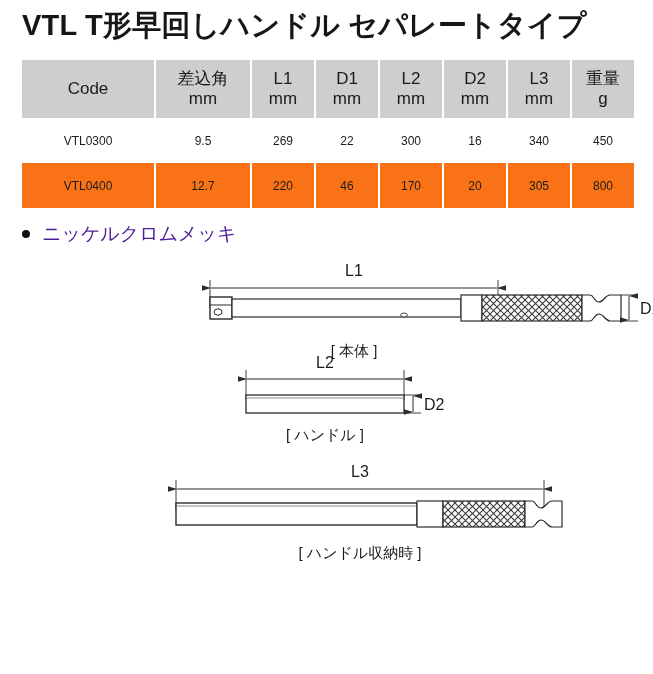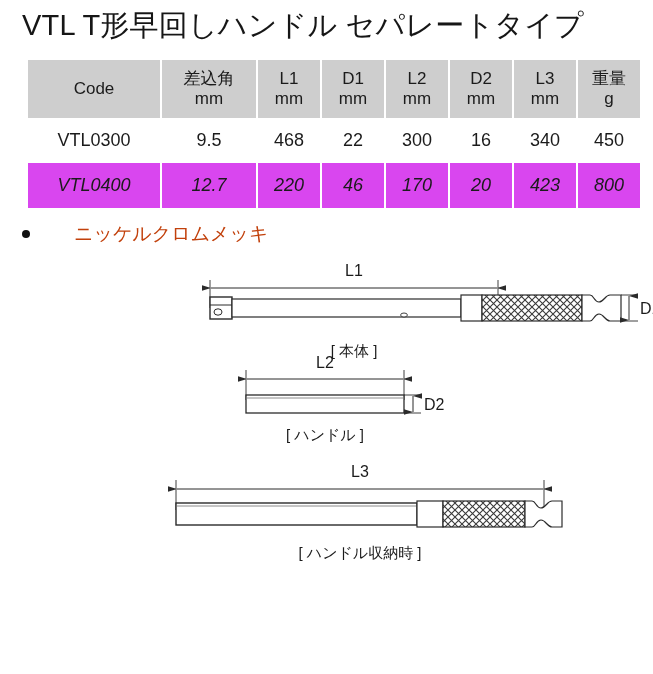--- a/index.html
+++ b/index.html
@@ -19,27 +19,27 @@
   
   .page-title {
     position: absolute;
     left: 22px;
     top: 6px;
     font-size: 29px;
     line-height: 38px;
     letter-spacing: 0.2px;
     color: #161616;
     white-space: nowrap;
-    font-weight: 400;
+    font-weight: 700;
   }
 
   
   .spec-table-wrap {
     position: absolute;
-    left: 28px;
+    left: 22px;
     top: 60px;
     width: 564px;
   }
   table.spec-table {
     border-collapse: collapse;
     width: 564px;
     table-layout: fixed;
   }
   table.spec-table th,
   table.spec-table td {
@@ -54,25 +54,25 @@
     background: #cecece;
     height: 58px;
     font-size: 17px;
     line-height: 20px;
     padding: 0 2px;
   }
   table.spec-table thead th:first-child { border-left: none; }
   table.spec-table thead th:last-child { border-right: none; }
   table.spec-table tbody td {
     height: 45px;
-    font-size: 18px;
+    font-size: 12px;
     padding: 0 2px;
   }
   table.spec-table tbody tr.row-odd td { background: #ffffff; }
-  table.spec-table tbody tr.row-even td { background: #d946ef; font-style: italic; }
+  table.spec-table tbody tr.row-even td { background: #f97316; }
   table.spec-table tbody td:first-child { border-left: none; }
   table.spec-table tbody td:last-child { border-right: none; }
   .hdr-line1 { display: block; }
   .hdr-line2 { display: block; }
 
   
   .col-code { width: 128px; }
   .col-drive { width: 90px; }
   .col-n { width: 58px; }
   .col-w { width: 58px; }
@@ -89,23 +89,22 @@
   .note-bullet {
     width: 8px;
     height: 8px;
     border-radius: 50%;
     background: #111111;
     flex: 0 0 auto;
   }
   .note-text {
     font-size: 19px;
     line-height: 24px;
-    color: #c2410c;
+    color: #4c1d95;
     white-space: nowrap;
-    margin-left: 32px;
   }
 
   
   .drawings {
     position: absolute;
     left: 0;
     top: 258px;
     width: 653px;
     height: 320px;
   }
@@ -161,35 +160,35 @@
         <th class="col-w">
           <span class="hdr-line1">重量</span>
           <span class="hdr-line2">g</span>
         </th>
       </tr>
     </thead>
     <tbody>
       <tr class="row-odd">
         <td>VTL0300</td>
         <td>9.5</td>
-        <td>468</td>
+        <td>269</td>
         <td>22</td>
         <td>300</td>
         <td>16</td>
         <td>340</td>
         <td>450</td>
       </tr>
       <tr class="row-even">
         <td>VTL0400</td>
         <td>12.7</td>
         <td>220</td>
         <td>46</td>
         <td>170</td>
         <td>20</td>
-        <td>423</td>
+        <td>305</td>
         <td>800</td>
       </tr>
     </tbody>
   </table>
 </div>
 
 <div class="note-row">
   <span class="note-bullet"></span>
   <span class="note-text">ニッケルクロムメッキ</span>
 </div>

